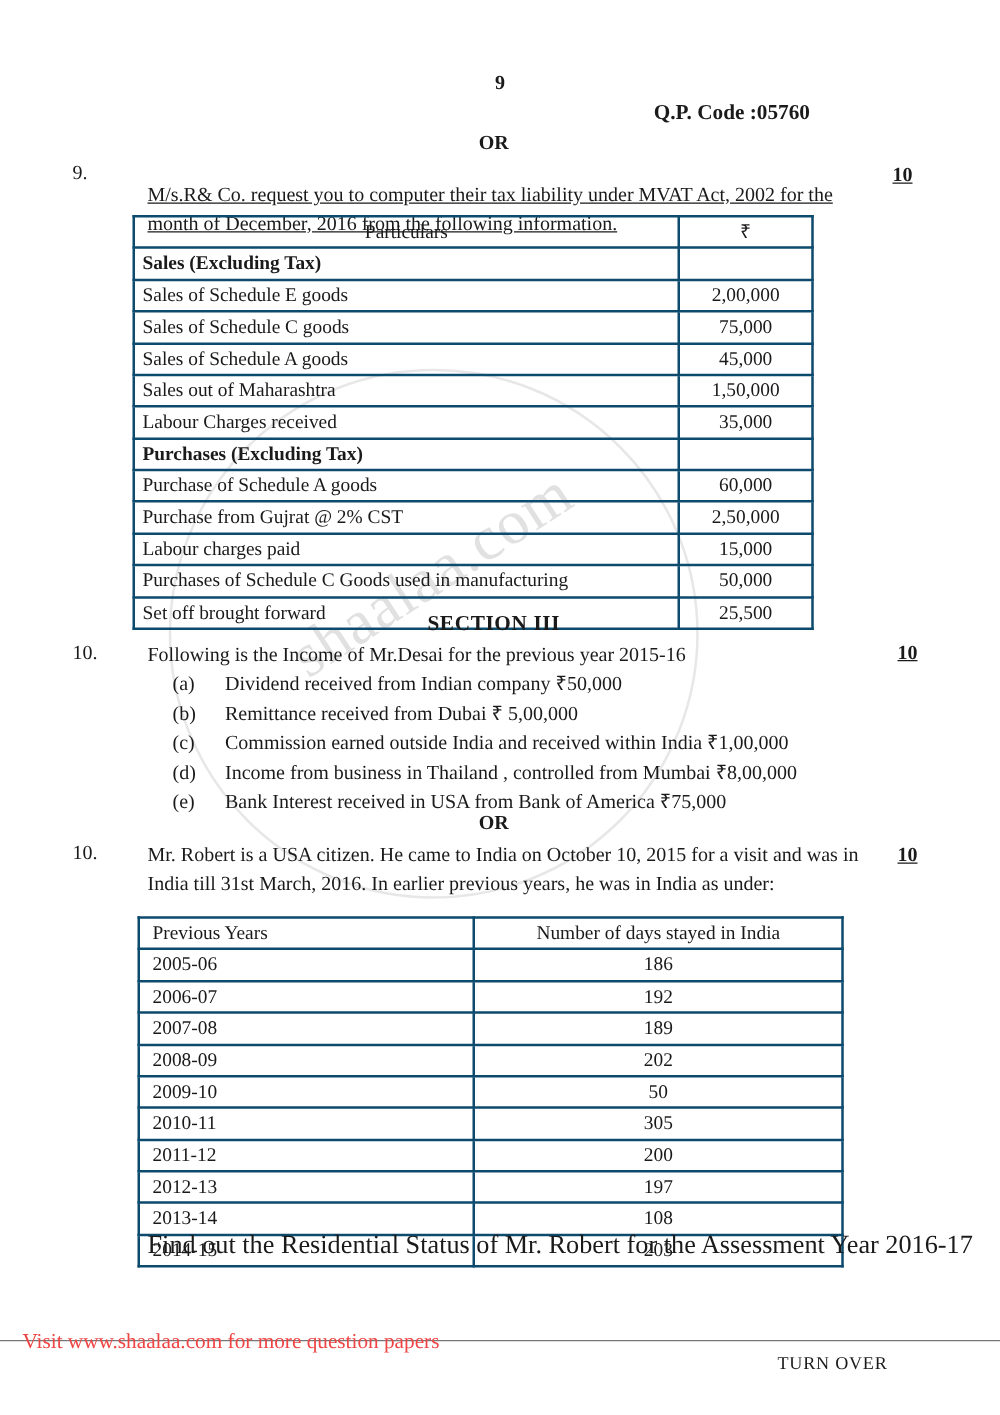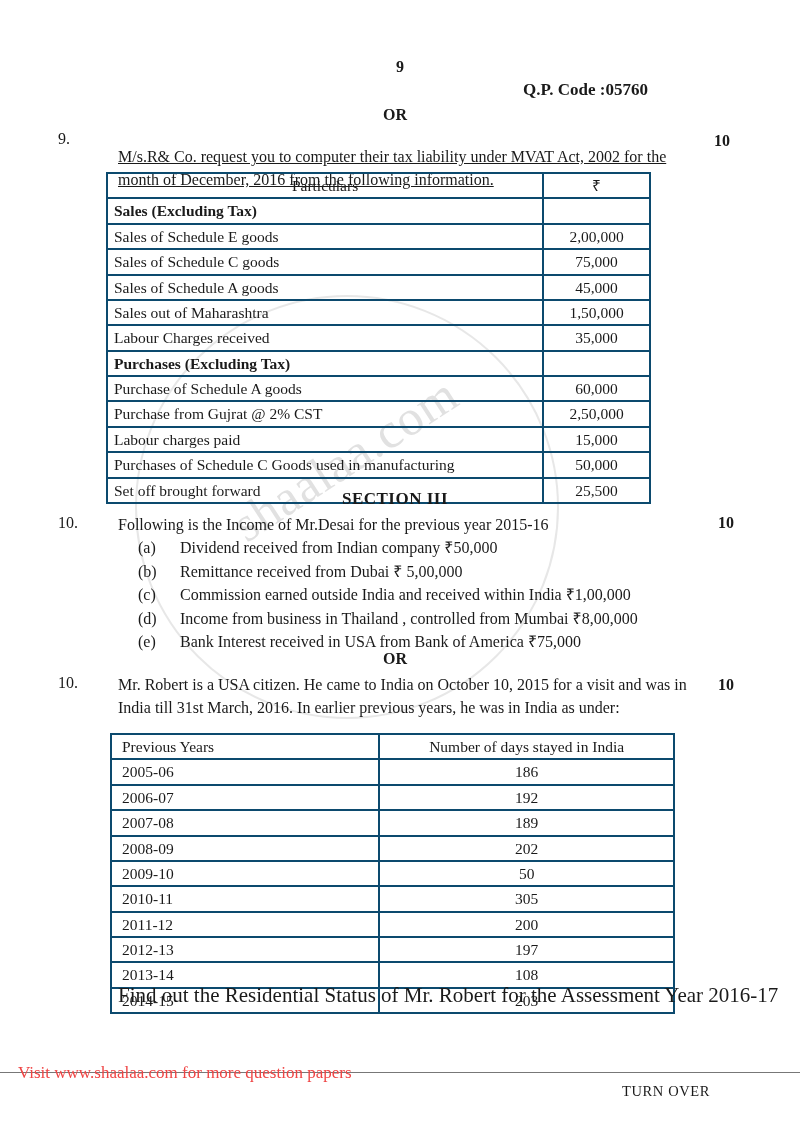--- a/index.html
+++ b/index.html
@@ -86,20 +86,21 @@
   }
   .q-text {
     position: absolute;
     font-size: 16px;
     line-height: 1.42;
   }
   .marks {
     position: absolute;
     font-size: 16px;
     font-weight: bold;
+    text-decoration: underline;
   }
   table.tbl {
     position: absolute;
     border-collapse: collapse;
     font-size: 15.5px;
     background: transparent;
   }
   table.tbl td {
     border: 2px solid #0c4a6e;
     padding: 2px 6px;

